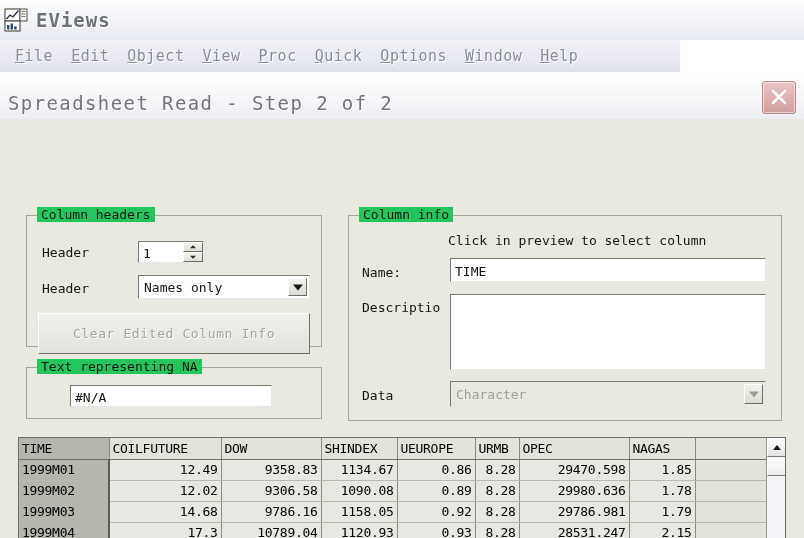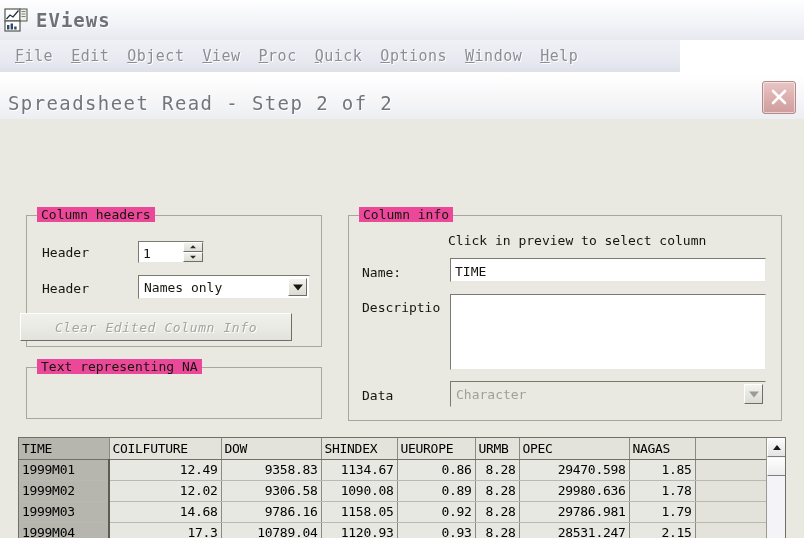--- a/index.html
+++ b/index.html
@@ -118,21 +118,21 @@
   .groupbox {
     position: absolute;
     border: 1px solid #a7a79e;
     background: transparent;
     box-sizing: border-box;
   }
   .groupbox > .gb-legend {
     position: absolute;
     top: -9px; left: 10px;
     padding: 0 4px;
-    background: #ec4899;
+    background: #22c55e;
     font-family: "DejaVu Sans Mono", "Liberation Mono", monospace;
     font-size: 13px;
     color: #15150f;
     white-space: nowrap;
   }
 
   #gb-column-headers { left: 26px; top: 140px; width: 296px; height: 132px; }
   #gb-text-na       { left: 26px; top: 292px; width: 296px; height: 52px; }
   #gb-column-info   { left: 348px; top: 140px; width: 434px; height: 206px; }
 
@@ -245,21 +245,21 @@
     align-items: center;
     justify-content: center;
     font-family: "DejaVu Sans Mono", "Liberation Mono", monospace;
     font-size: 13px;
     letter-spacing: 0.6px;
     color: #a5a59d;
     text-shadow: 1px 1px 0 #ffffff;
     cursor: default;
     white-space: nowrap;
   }
-  #btn-clear-edited { left: 20px; top: 238px; width: 272px; height: 28px; font-style: italic; }
+  #btn-clear-edited { left: 38px; top: 238px; width: 272px; height: 41px; }
 
   #input-na   { left: 70px; top: 310px; width: 202px; height: 22px; }
   #input-name { left: 450px; top: 183px; width: 316px; height: 24px; }
   #textarea-description {
     left: 450px; top: 219px; width: 316px; height: 76px;
     background: #ffffff;
   }
 
   .hint-text {
     position: absolute;
@@ -432,20 +432,23 @@
     </div>
 
     <div class="pushbutton" id="btn-clear-edited">
       <span>Clear Edited Column Info</span>
     </div>
 
     <div class="groupbox" id="gb-text-na">
       <span class="gb-legend">Text representing NA</span>
     </div>
 
+    <div class="sunken textinput" id="input-na">
+      <span>#N/A</span>
+    </div>
 
     <div class="groupbox" id="gb-column-info">
       <span class="gb-legend">Column info</span>
     </div>
 
     <span class="hint-text">Click in preview to select column</span>
 
     <span class="field-label" style="left:362px; top:190px;">Name:</span>
 
     <div class="sunken textinput" id="input-name">

